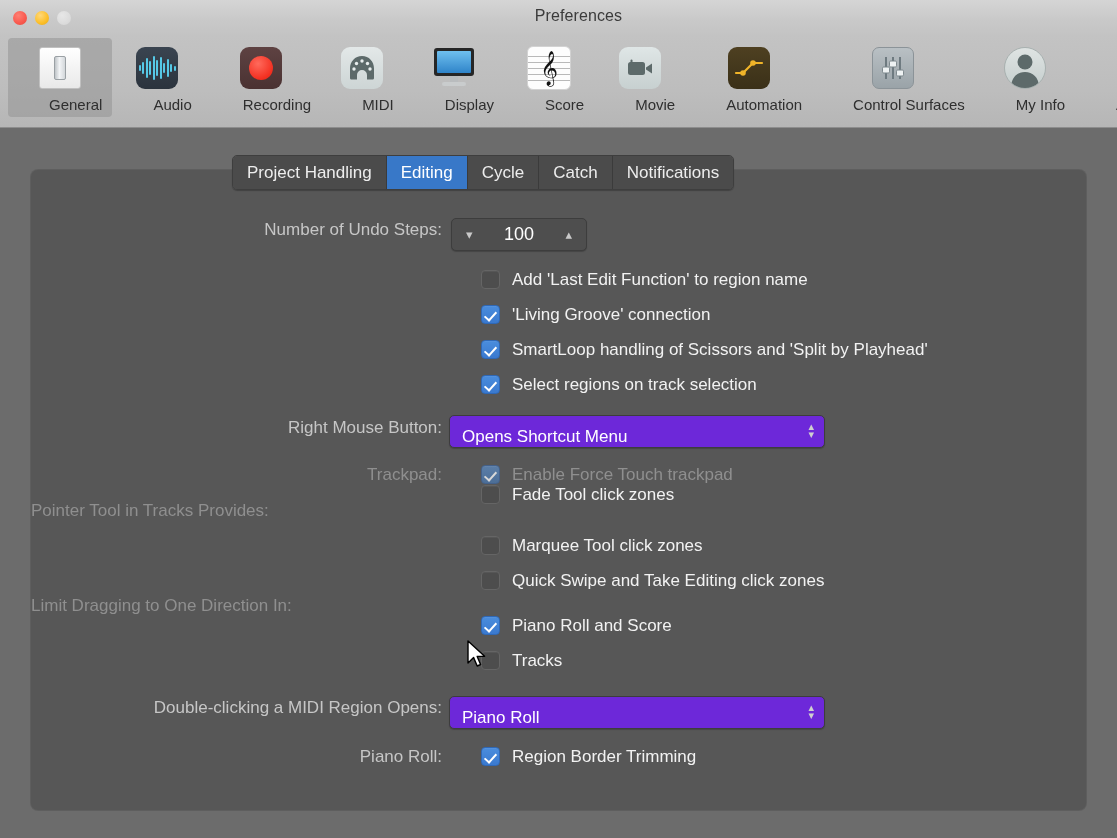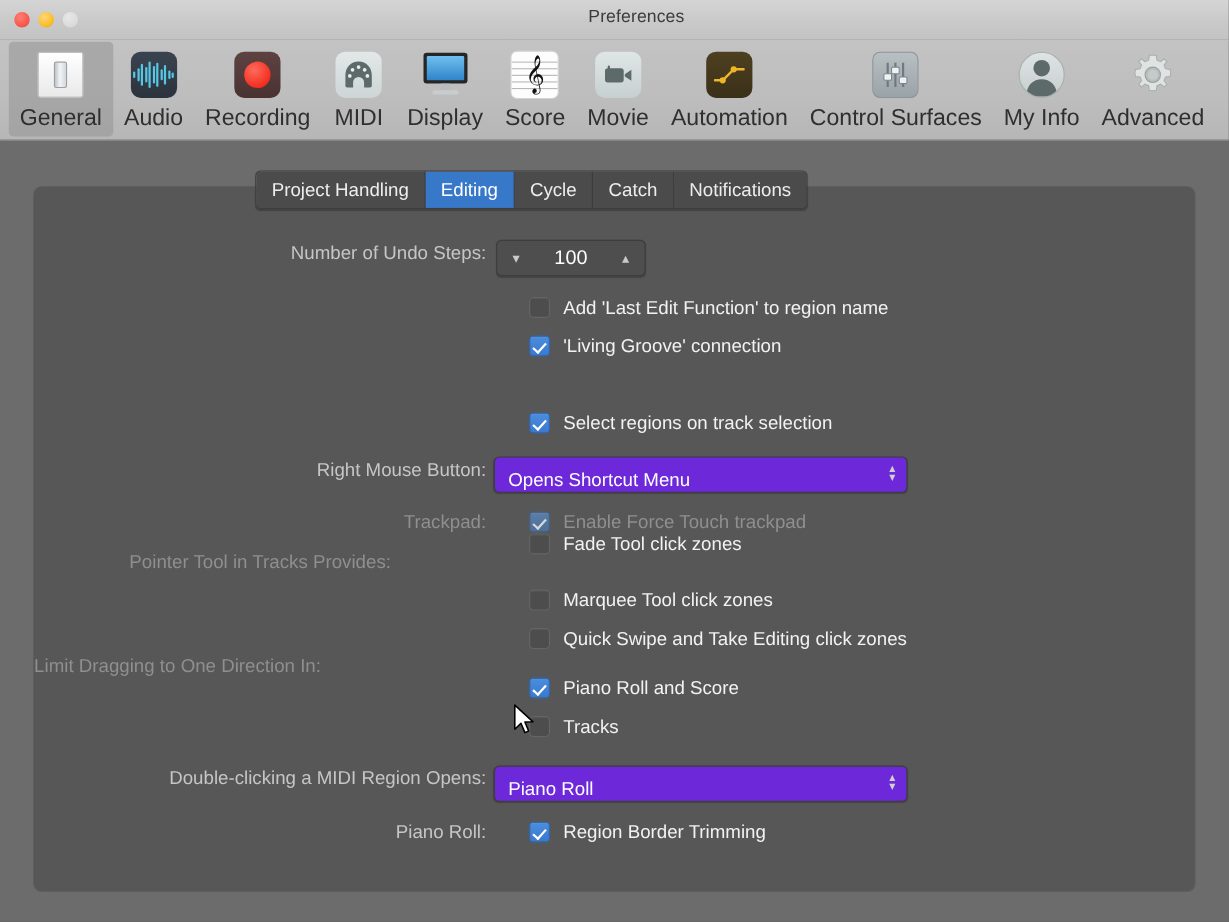--- a/index.html
+++ b/index.html
@@ -34,21 +34,21 @@
     background:linear-gradient(to bottom,#c3c3c3 0%,#bdbdbd 60%,#b6b6b6 100%);
     border-bottom:1px solid #8d8d8d;
     display:flex;align-items:flex-start;padding-left:8px;box-sizing:border-box;
   }
   .tbitem{
     display:flex;flex-direction:column;align-items:center;justify-content:flex-start;
     padding:6px 10px 4px 10px;margin-top:2px;border-radius:4px;cursor:default;
   }
   .tbitem.sel{background:rgba(150,150,150,.58);}
   .tbicon{width:48px;height:48px;display:flex;align-items:center;justify-content:center;}
-  .tblabel{font-size:21px;color:#2f2f2f;margin-top:4px;white-space:nowrap;}
+  .tblabel{font-size:15px;color:#2f2f2f;margin-top:4px;white-space:nowrap;margin-left:31px;}
 
   
   .ic-general{width:40px;height:40px;background:linear-gradient(to bottom,#ffffff,#e9e9e9);
     border:1px solid #c0c0c0;border-radius:3px;position:relative;}
   .ic-general:after{content:"";position:absolute;left:14px;top:8px;width:12px;height:24px;
     border-radius:2px;background:linear-gradient(to right,#bfc4c8,#f2f4f6 45%,#d3d7da);
     border:1px solid #9aa0a4;box-sizing:border-box;}
 
   .ic-audio{width:42px;height:42px;border-radius:9px;background:linear-gradient(to bottom,#3a4450,#2b333d);
     display:flex;align-items:center;justify-content:center;gap:1.5px;}
@@ -353,20 +353,26 @@
         <span class="cb"></span>
         <span class="cbtext">Add 'Last Edit Function' to region name</span>
       </div>
     </div>
     <div class="row" style="left:418px;top:135px;">
       <div class="cbrow">
         <span class="cb on"></span>
         <span class="cbtext">'Living Groove' connection</span>
       </div>
     </div>
+    <div class="row" style="left:418px;top:170px;">
+      <div class="cbrow">
+        <span class="cb on"></span>
+        <span class="cbtext">SmartLoop handling of Scissors and 'Split by Playhead'</span>
+      </div>
+    </div>
     <div class="row" style="left:418px;top:205px;">
       <div class="cbrow">
         <span class="cb on"></span>
         <span class="cbtext">Select regions on track selection</span>
       </div>
     </div>
 
     <div class="row" style="left:0;top:248px;width:411px;justify-content:flex-end;align-items:center;">
       <div class="label">Right Mouse Button:</div>
     </div>
@@ -380,21 +386,21 @@
     <div class="row" style="left:0;top:295px;width:411px;justify-content:flex-end;align-items:center;">
       <div class="label dim">Trackpad:</div>
     </div>
     <div class="row" style="left:418px;top:295px;">
       <div class="cbrow">
         <span class="cb on dim"></span>
         <span class="cbtext dim">Enable Force Touch trackpad</span>
       </div>
     </div>
 
-    <div class="row" style="left:0;top:331px;width:411px;justify-content:center;">
+    <div class="row" style="left:0;top:331px;width:411px;justify-content:flex-start;">
       <div class="label dim">Pointer Tool in Tracks Provides:</div>
     </div>
     <div class="row" style="left:418px;top:315px;">
       <div class="cbrow">
         <span class="cb"></span>
         <span class="cbtext">Fade Tool click zones</span>
       </div>
     </div>
     <div class="row" style="left:418px;top:366px;">
       <div class="cbrow">

